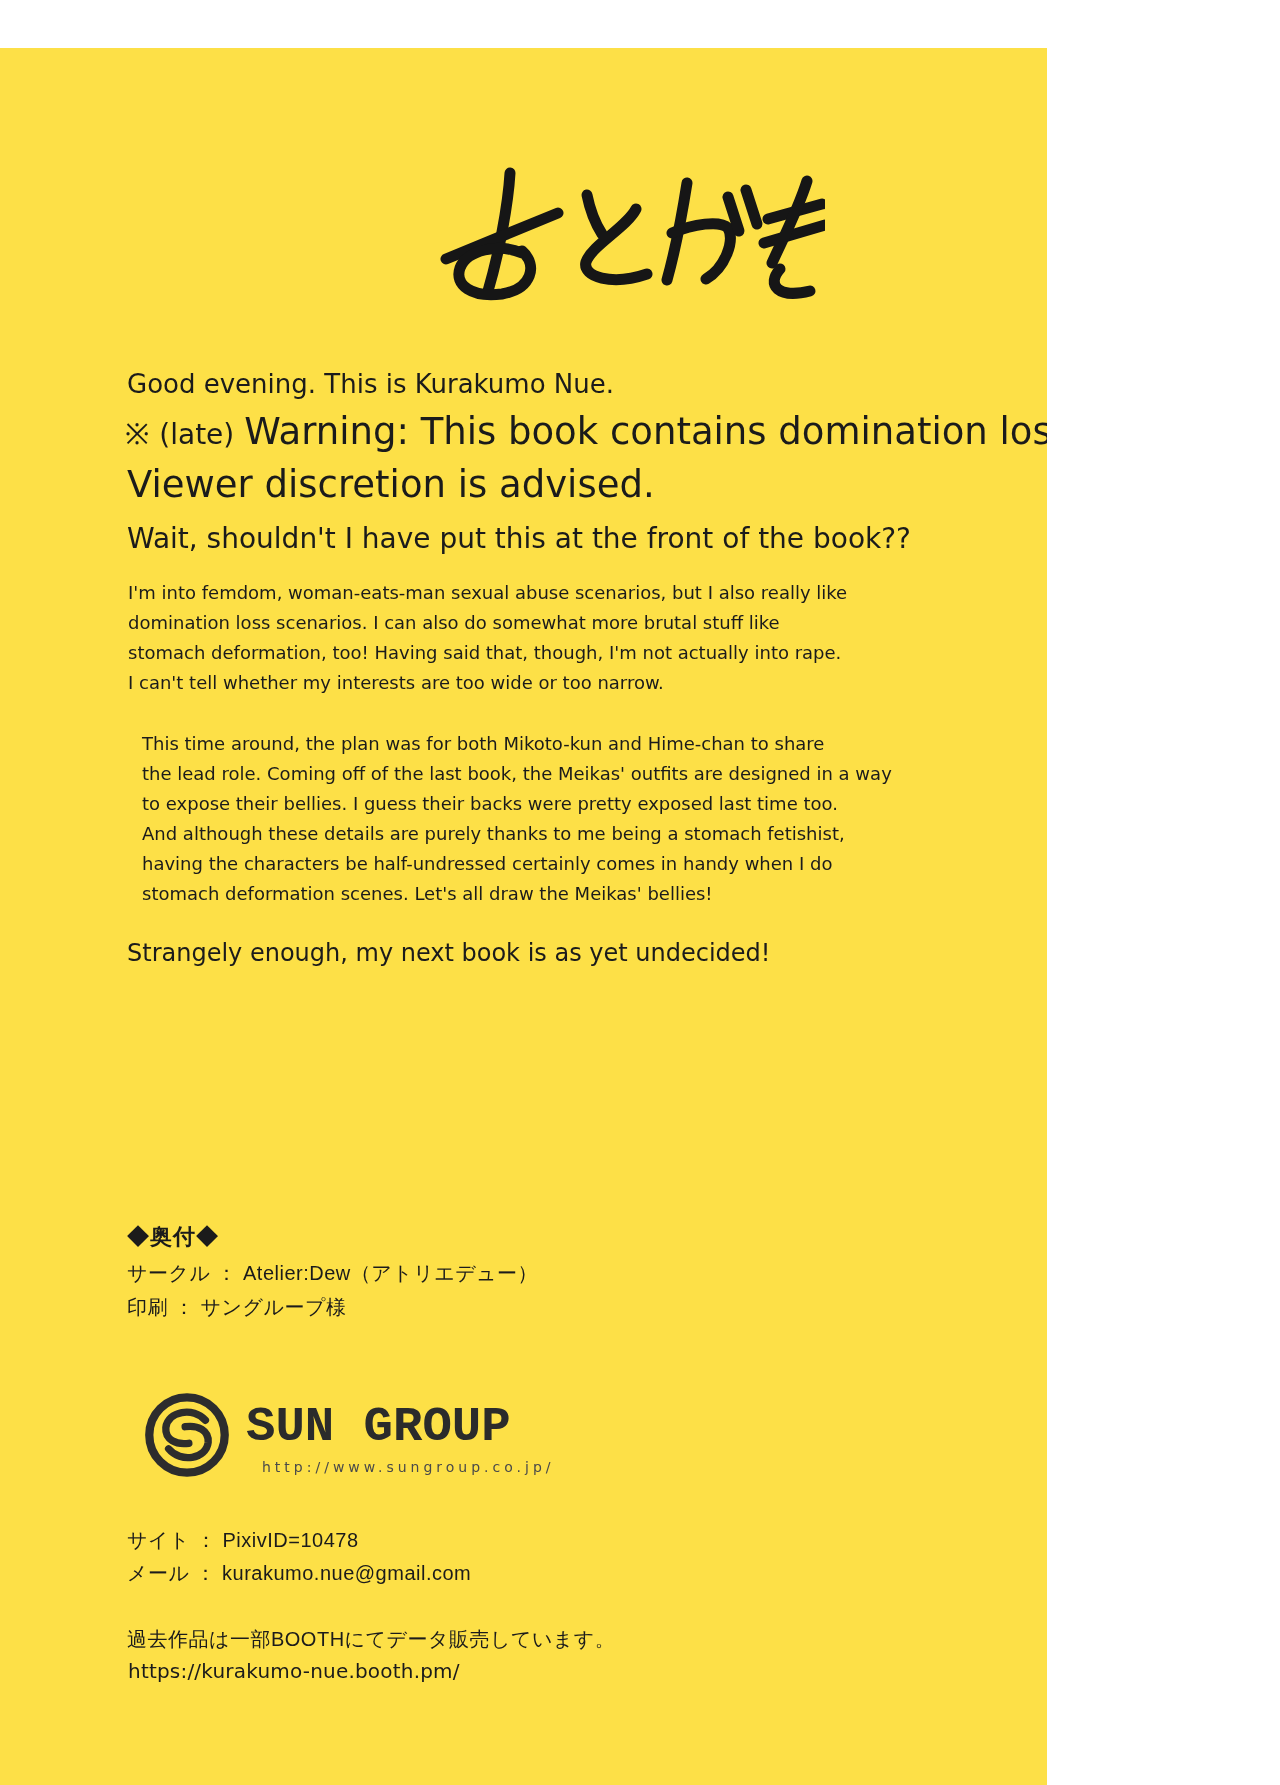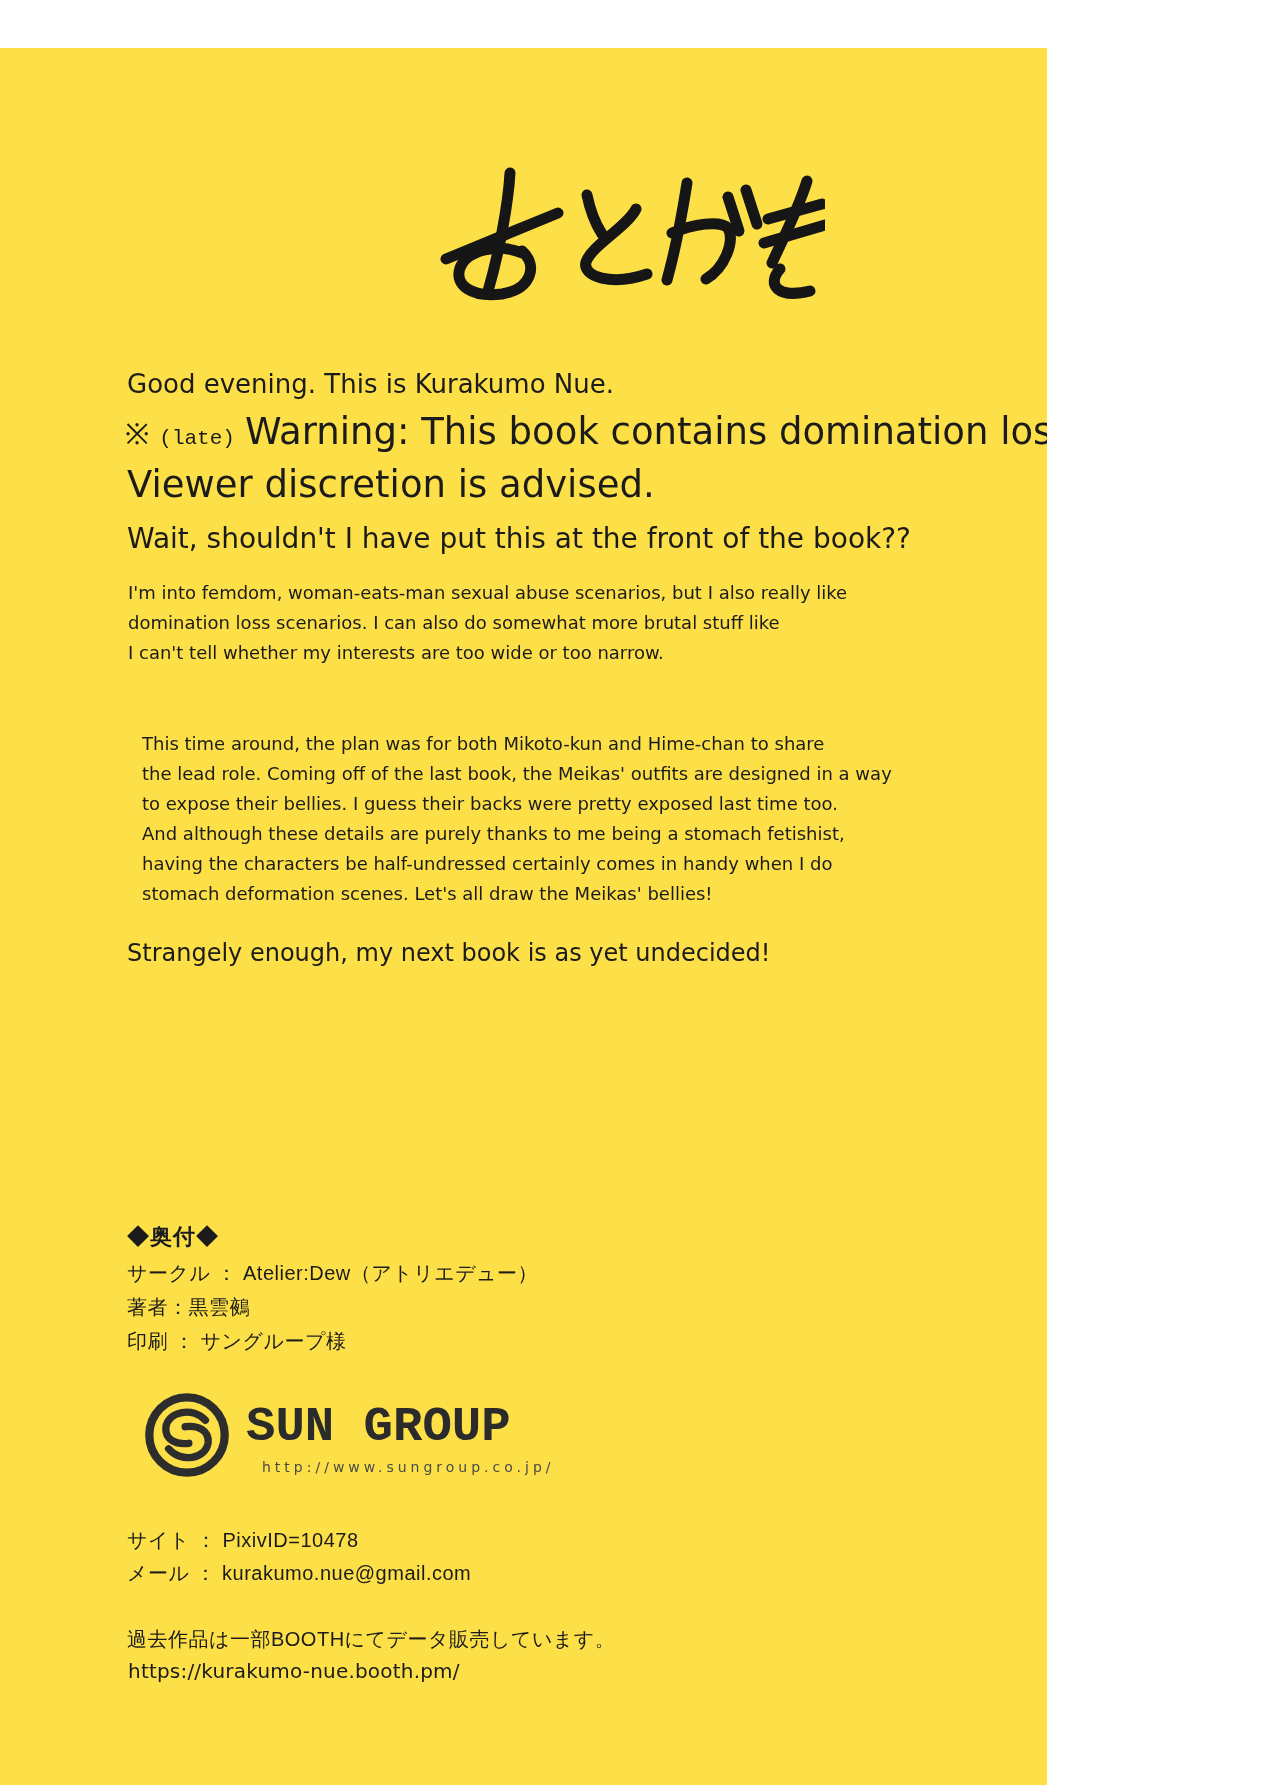--- a/index.html
+++ b/index.html
@@ -15,21 +15,21 @@
   .abs{position:absolute;}
   .jp{font-family:"Liberation Sans",sans-serif;}
 
   .title-wrap{left:440px;top:116px;width:385px;height:142px;}
   .title-wrap svg{width:100%;height:100%;display:block;}
 
   .greeting{left:127px;top:320px;font-size:26px;line-height:32px;letter-spacing:0px;}
 
   .warning{left:125px;top:358px;width:1050px;line-height:52px;}
   .warn-mark{font-size:29px;margin-right:10px;font-family:"Liberation Sans",sans-serif;}
-  .warn-late{font-size:21px;margin-right:10px;font-family:Liberation Mono, monospace;}
+  .warn-late{font-size:28px;margin-right:10px;}
   .warn-big{font-size:37px;}
   .warning-l2{left:127px;top:413px;font-size:37px;line-height:48px;}
 
   .aside-line{left:127px;top:476px;font-size:28px;line-height:30px;}
 
   .para{font-size:18px;line-height:30px;}
   .p1{left:128px;top:530px;width:1030px;}
   .p2{left:142px;top:681px;width:1060px;}
   .closing{left:127px;top:890px;font-size:24px;line-height:30px;}
 
@@ -86,39 +86,39 @@
   <div class="abs warning">
     <span class="warn-mark">※</span><span class="warn-late">(late)</span><span class="warn-big">Warning: This book contains domination loss.</span>
   </div>
   <div class="abs warning-l2">Viewer discretion is advised.</div>
 
   <div class="abs aside-line">Wait, shouldn't I have put this at the front of the book??</div>
 
   <div class="abs para p1">
     <div>I'm into femdom, woman-eats-man sexual abuse scenarios, but I also really like</div>
     <div>domination loss scenarios. I can also do somewhat more brutal stuff like</div>
+    <div>stomach deformation, too! Having said that, though, I'm not actually into rape.</div>
     <div>I can't tell whether my interests are too wide or too narrow.</div>
   </div>
 
   <div class="abs para p2">
     <div>This time around, the plan was for both Mikoto-kun and Hime-chan to share</div>
     <div>the lead role. Coming off of the last book, the Meikas' outfits are designed in a way</div>
     <div>to expose their bellies. I guess their backs were pretty exposed last time too.</div>
     <div>And although these details are purely thanks to me being a stomach fetishist,</div>
     <div>having the characters be half-undressed certainly comes in handy when I do</div>
     <div>stomach deformation scenes. Let's all draw the Meikas' bellies!</div>
   </div>
 
   <div class="abs closing">Strangely enough, my next book is as yet undecided!</div>
 
   <div class="abs colo-heading jp">◆奥付◆</div>
 
   <div class="abs colo-rows jp">
     <div>サークル ： Atelier:Dew（アトリエデュー）</div>
-    <div>著者：黒雲鵺</div>
     <div>印刷 ： サングループ様</div>
   </div>
 
   <div class="abs logo-mark">
     <svg viewBox="0 0 100 100">
       <g stroke="#2d2d2d" fill="none" stroke-linecap="round">
         <circle cx="50" cy="50" r="41" stroke-width="9"></circle>
         <path d="M70,34 C57,19 29,24 27,42 C26,55 38,61 52,59" stroke-width="8"></path>
         <path d="M30,65 C43,81 71,76 73,58 C74,45 62,39 48,41" stroke-width="8"></path>
       </g>

